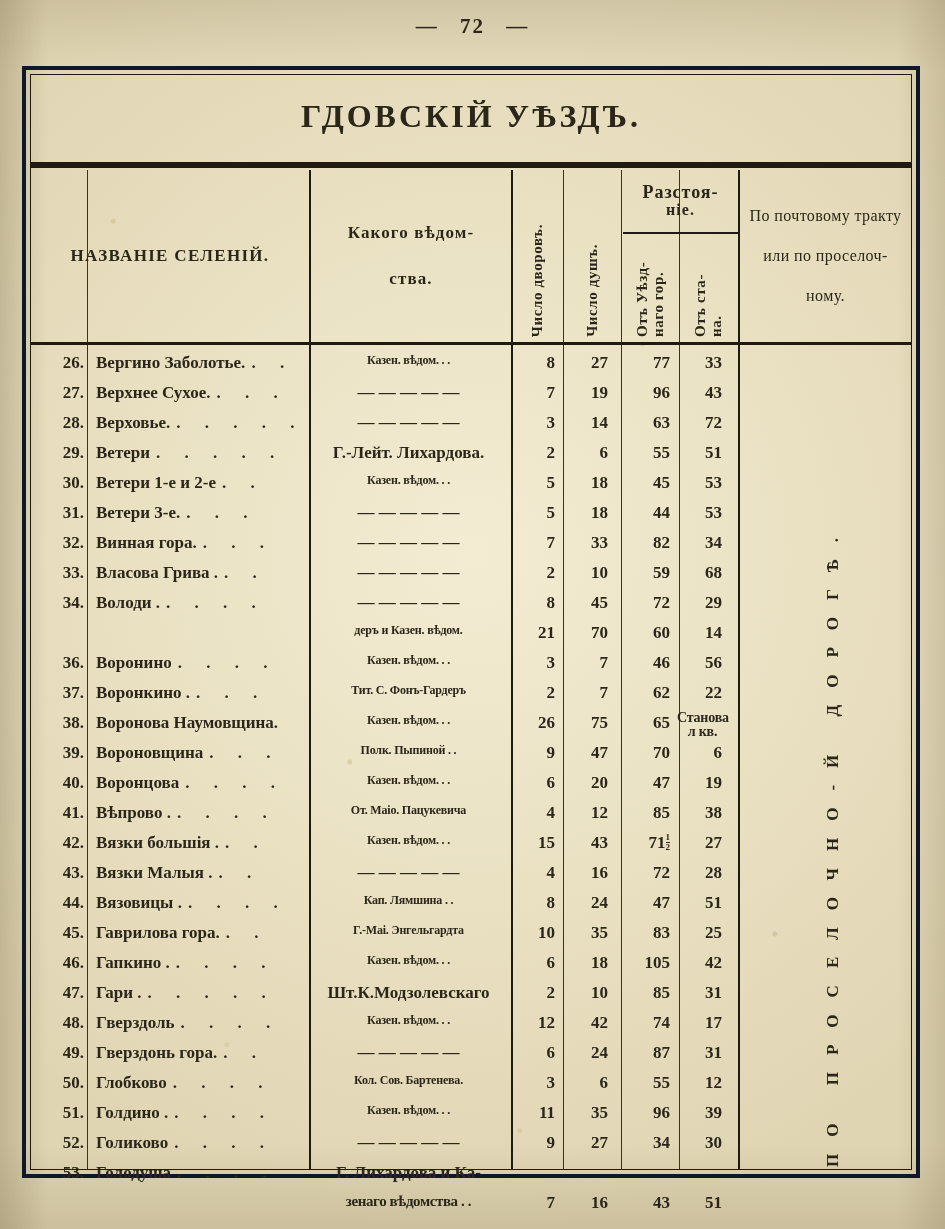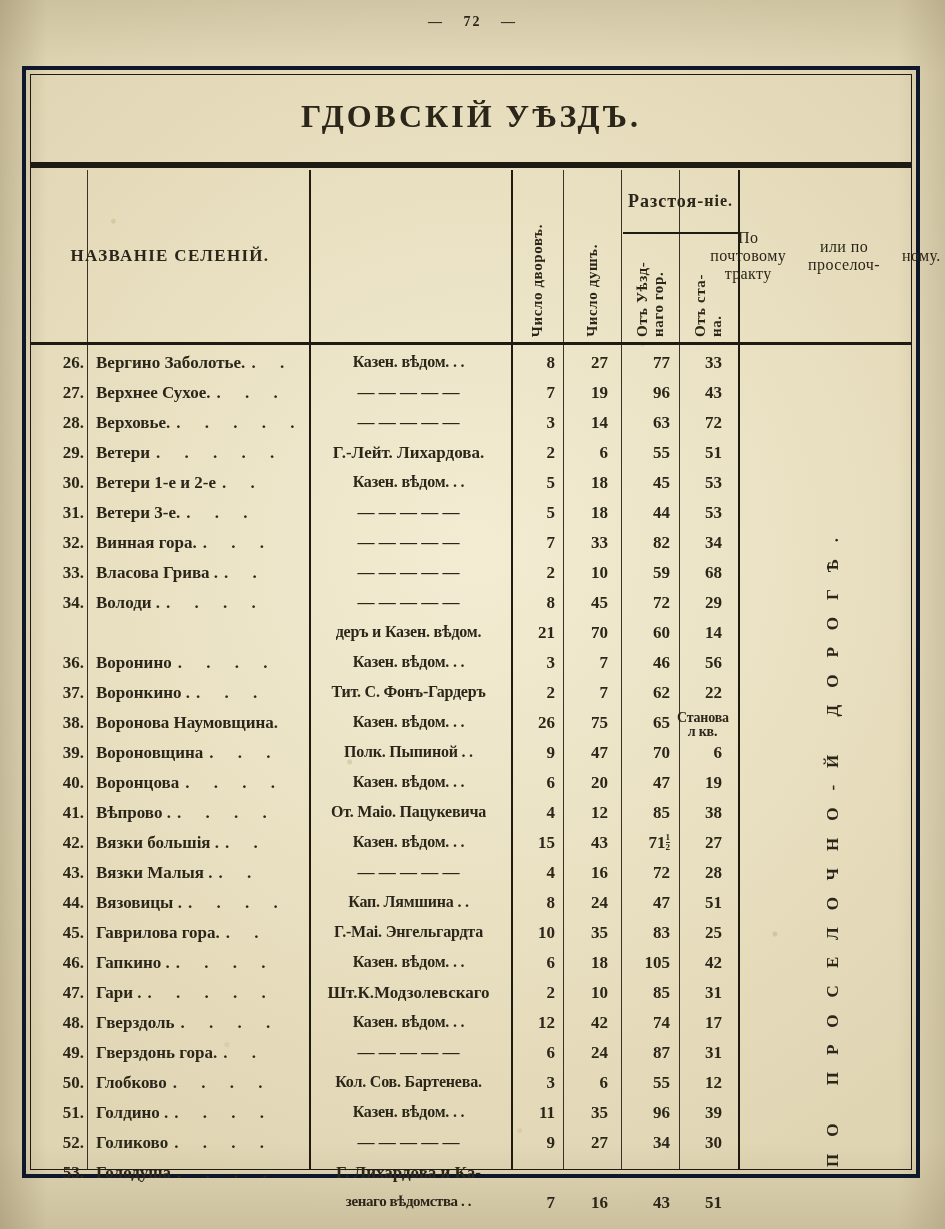--- a/index.html
+++ b/index.html
@@ -29,21 +29,21 @@
     position:absolute;inset:0;
     background:
       linear-gradient(90deg, rgba(120,105,70,.30) 0, rgba(120,105,70,0) 5%, rgba(120,105,70,0) 95%, rgba(120,105,70,.22) 100%),
       linear-gradient(180deg, rgba(120,105,70,.18) 0, rgba(120,105,70,0) 6%, rgba(120,105,70,0) 93%, rgba(120,105,70,.20) 100%);
     pointer-events:none;z-index:4;
   }
 
   .page-number{
     position:absolute;top:14px;left:0;width:945px;
     text-align:center;
-    font-size:14px;font-weight:bold;
+    font-size:21px;font-weight:bold;
     letter-spacing:2px;
     z-index:5;
   }
 
   
   .frame{
     position:absolute;
     left:22px;top:66px;
     width:898px;height:1112px;
     border:4px solid #0f172a;
@@ -122,32 +122,32 @@
     transform:rotate(180deg);
     font-size:15px;font-weight:bold;
     letter-spacing:.6px;
     line-height:1.05;
     height:108px;
     text-align:left;
   }
 
   .h-dist-title{
     position:absolute;left:592px;width:115px;top:0;height:62px;
-    display:flex;flex-direction:row;align-items:center;justify-content:center;
+    display:flex;flex-direction:column;align-items:center;justify-content:center;
     line-height:1.05;
   }
   .h-dist-title b{font-size:16px;letter-spacing:1px;}
   .h-dist-title b.l1{font-size:18px;}
   .h-dist-rule{
     position:absolute;left:592px;width:115px;top:62px;height:2px;background:#1f1b12;
   }
 
   .h-tract{
     position:absolute;left:709px;right:0;top:0;height:172px;
-    display:flex;flex-direction:row;align-items:center;justify-content:center;
+    display:flex;flex-direction:column;align-items:center;justify-content:center;
     gap:22px;text-align:center;
   }
   .h-tract span{font-size:16px;letter-spacing:.4px;}
 
   
   .body{
     position:absolute;left:0;right:0;top:175px;bottom:0;
   }
   .rowlist{
     position:absolute;left:0;right:0;top:8px;
@@ -165,21 +165,21 @@
     font-size:17px;font-weight:bold;white-space:nowrap;
     position:relative;
   }
   .c-name .leader{font-weight:bold;letter-spacing:10px;margin-left:6px;}
   .c-name.indent{padding-left:52px;}
   .c-dept{
     width:201px;text-align:center;box-sizing:border-box;
     font-size:17px;font-weight:bold;white-space:nowrap;
     padding-right:2px;
   }
-  .c-dept.small{font-size:16px;letter-spacing:-.2px;}
+  .c-dept.small{font-size:12px;letter-spacing:-.2px;}
   .c-dept.xsmall{font-size:15px;letter-spacing:-.4px;}
   .c-d{
     width:52px;text-align:right;padding-right:7px;box-sizing:border-box;
     font-size:17px;font-weight:bold;
   }
   .c-s{
     width:55px;text-align:right;padding-right:9px;box-sizing:border-box;
     font-size:17px;font-weight:bold;
   }
   .c-u{
@@ -239,20 +239,24 @@
     <div class="col-sep thin" style="left:590px"></div>
     <div class="col-sep thin" style="left:648px"></div>
     <div class="col-sep" style="left:707px"></div>
     <div class="col-sep thin" style="left:56px"></div>
 
     <div class="hdr">
       <div class="h-names">
         <span>НАЗВАНІЕ СЕЛЕНІЙ.</span>
       </div>
 
+      <div class="h-dept">
+        <span>Какого вѣдом-</span>
+        <span>ства.</span>
+      </div>
 
       <div class="vcell" style="left:482px;width:50px;">
         <span class="vtext">Число дворовъ.</span>
       </div>
 
       <div class="vcell" style="left:534px;width:56px;">
         <span class="vtext">Число душъ.</span>
       </div>
 
       <div class="h-dist-title">

